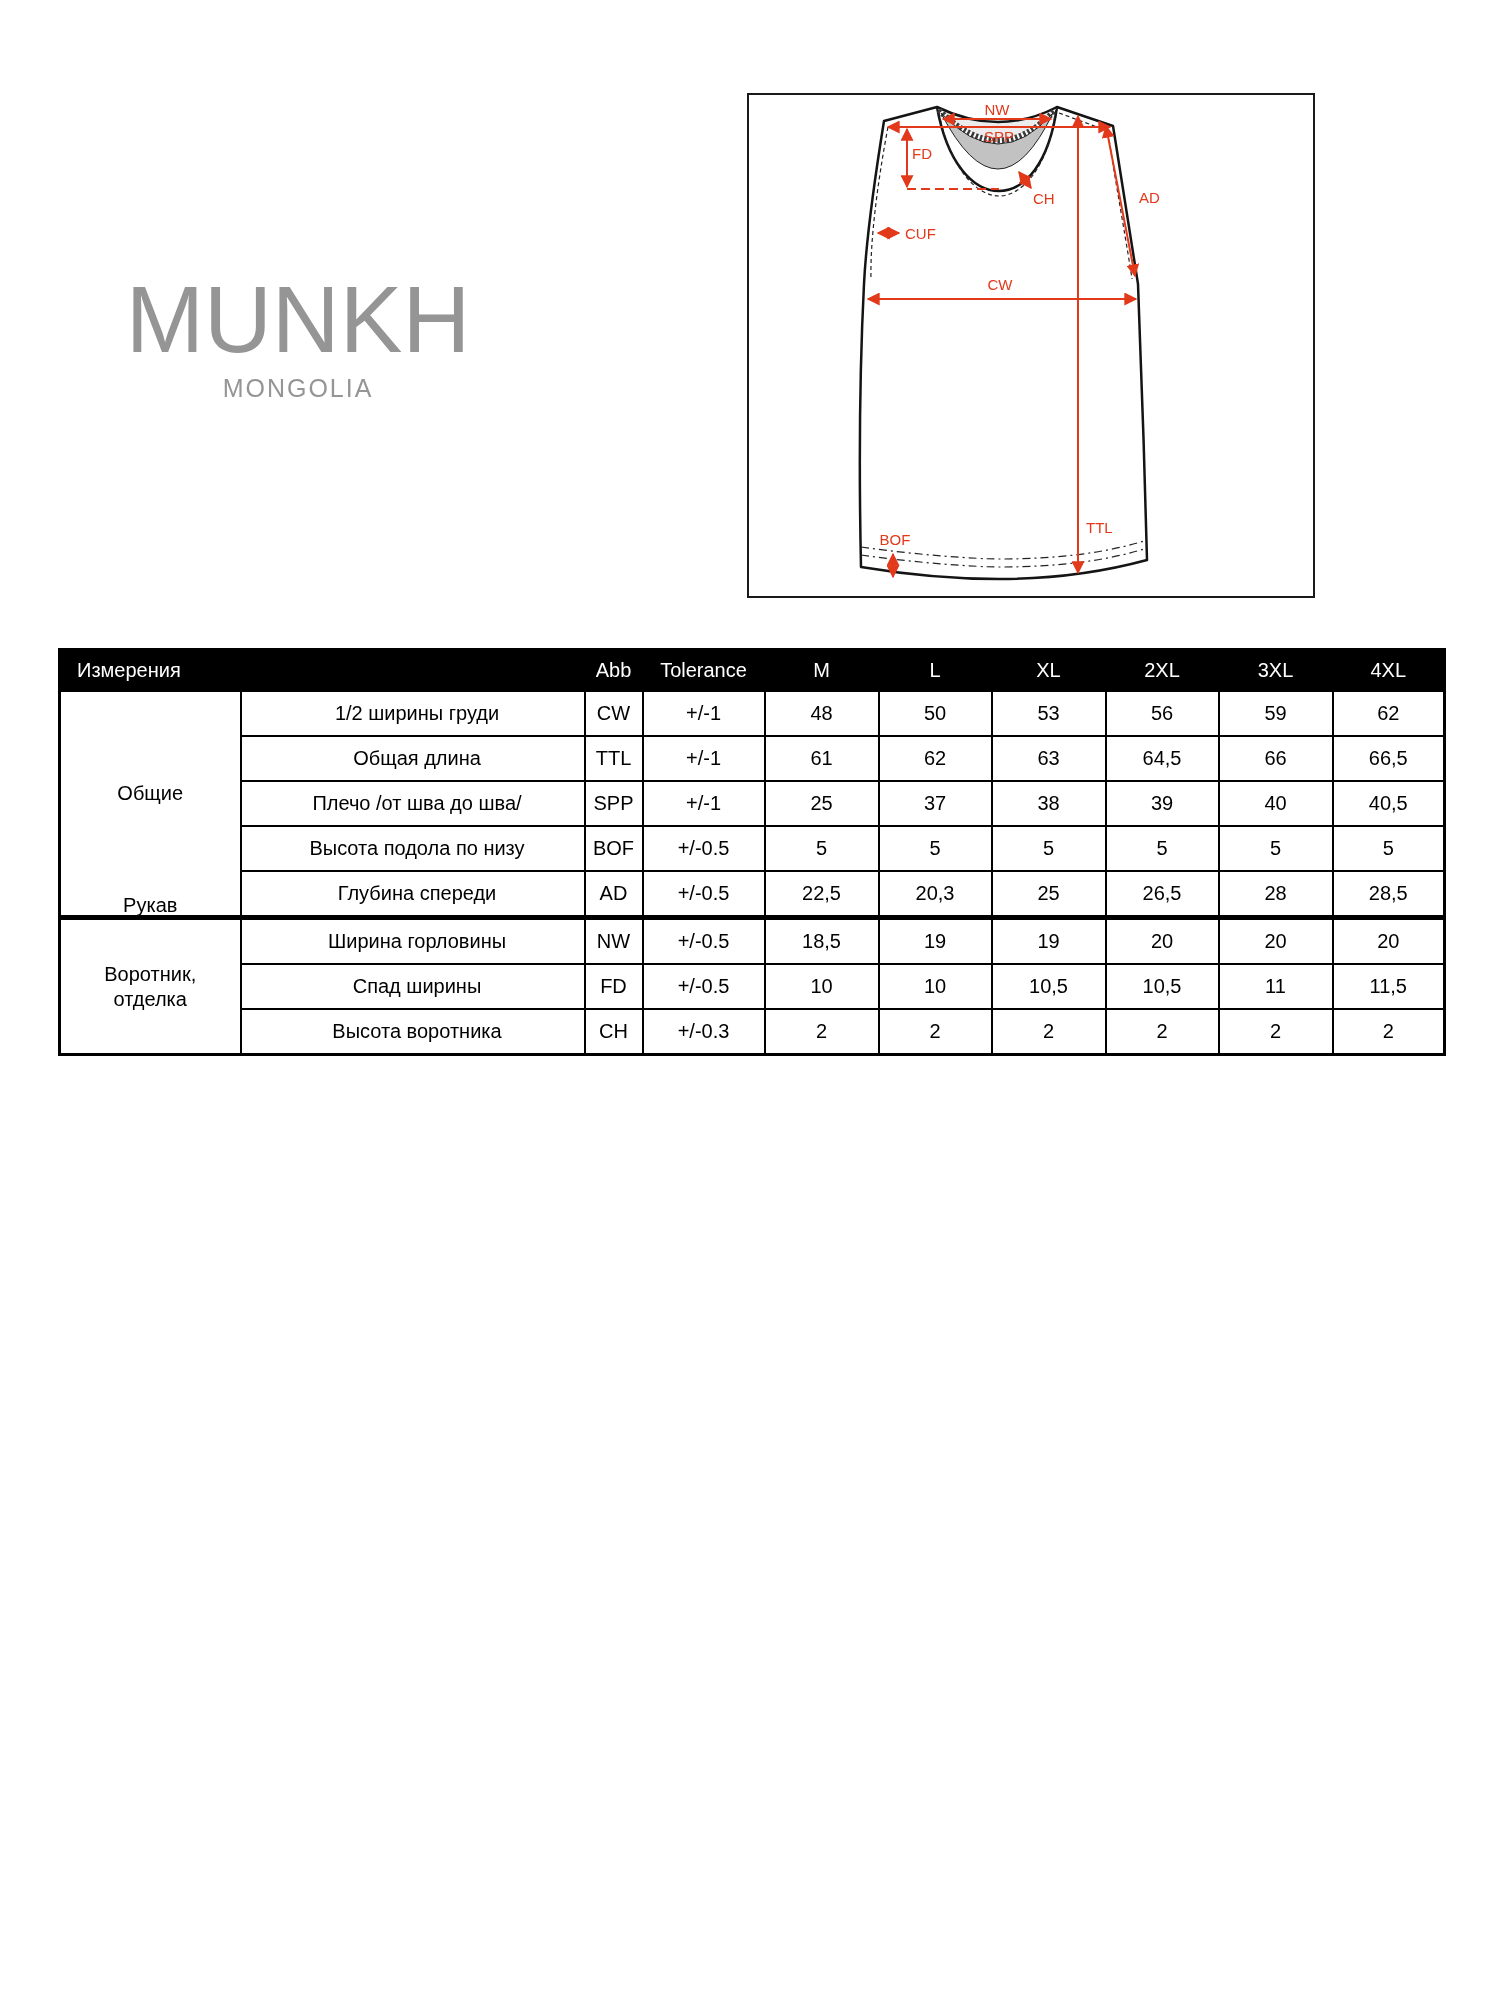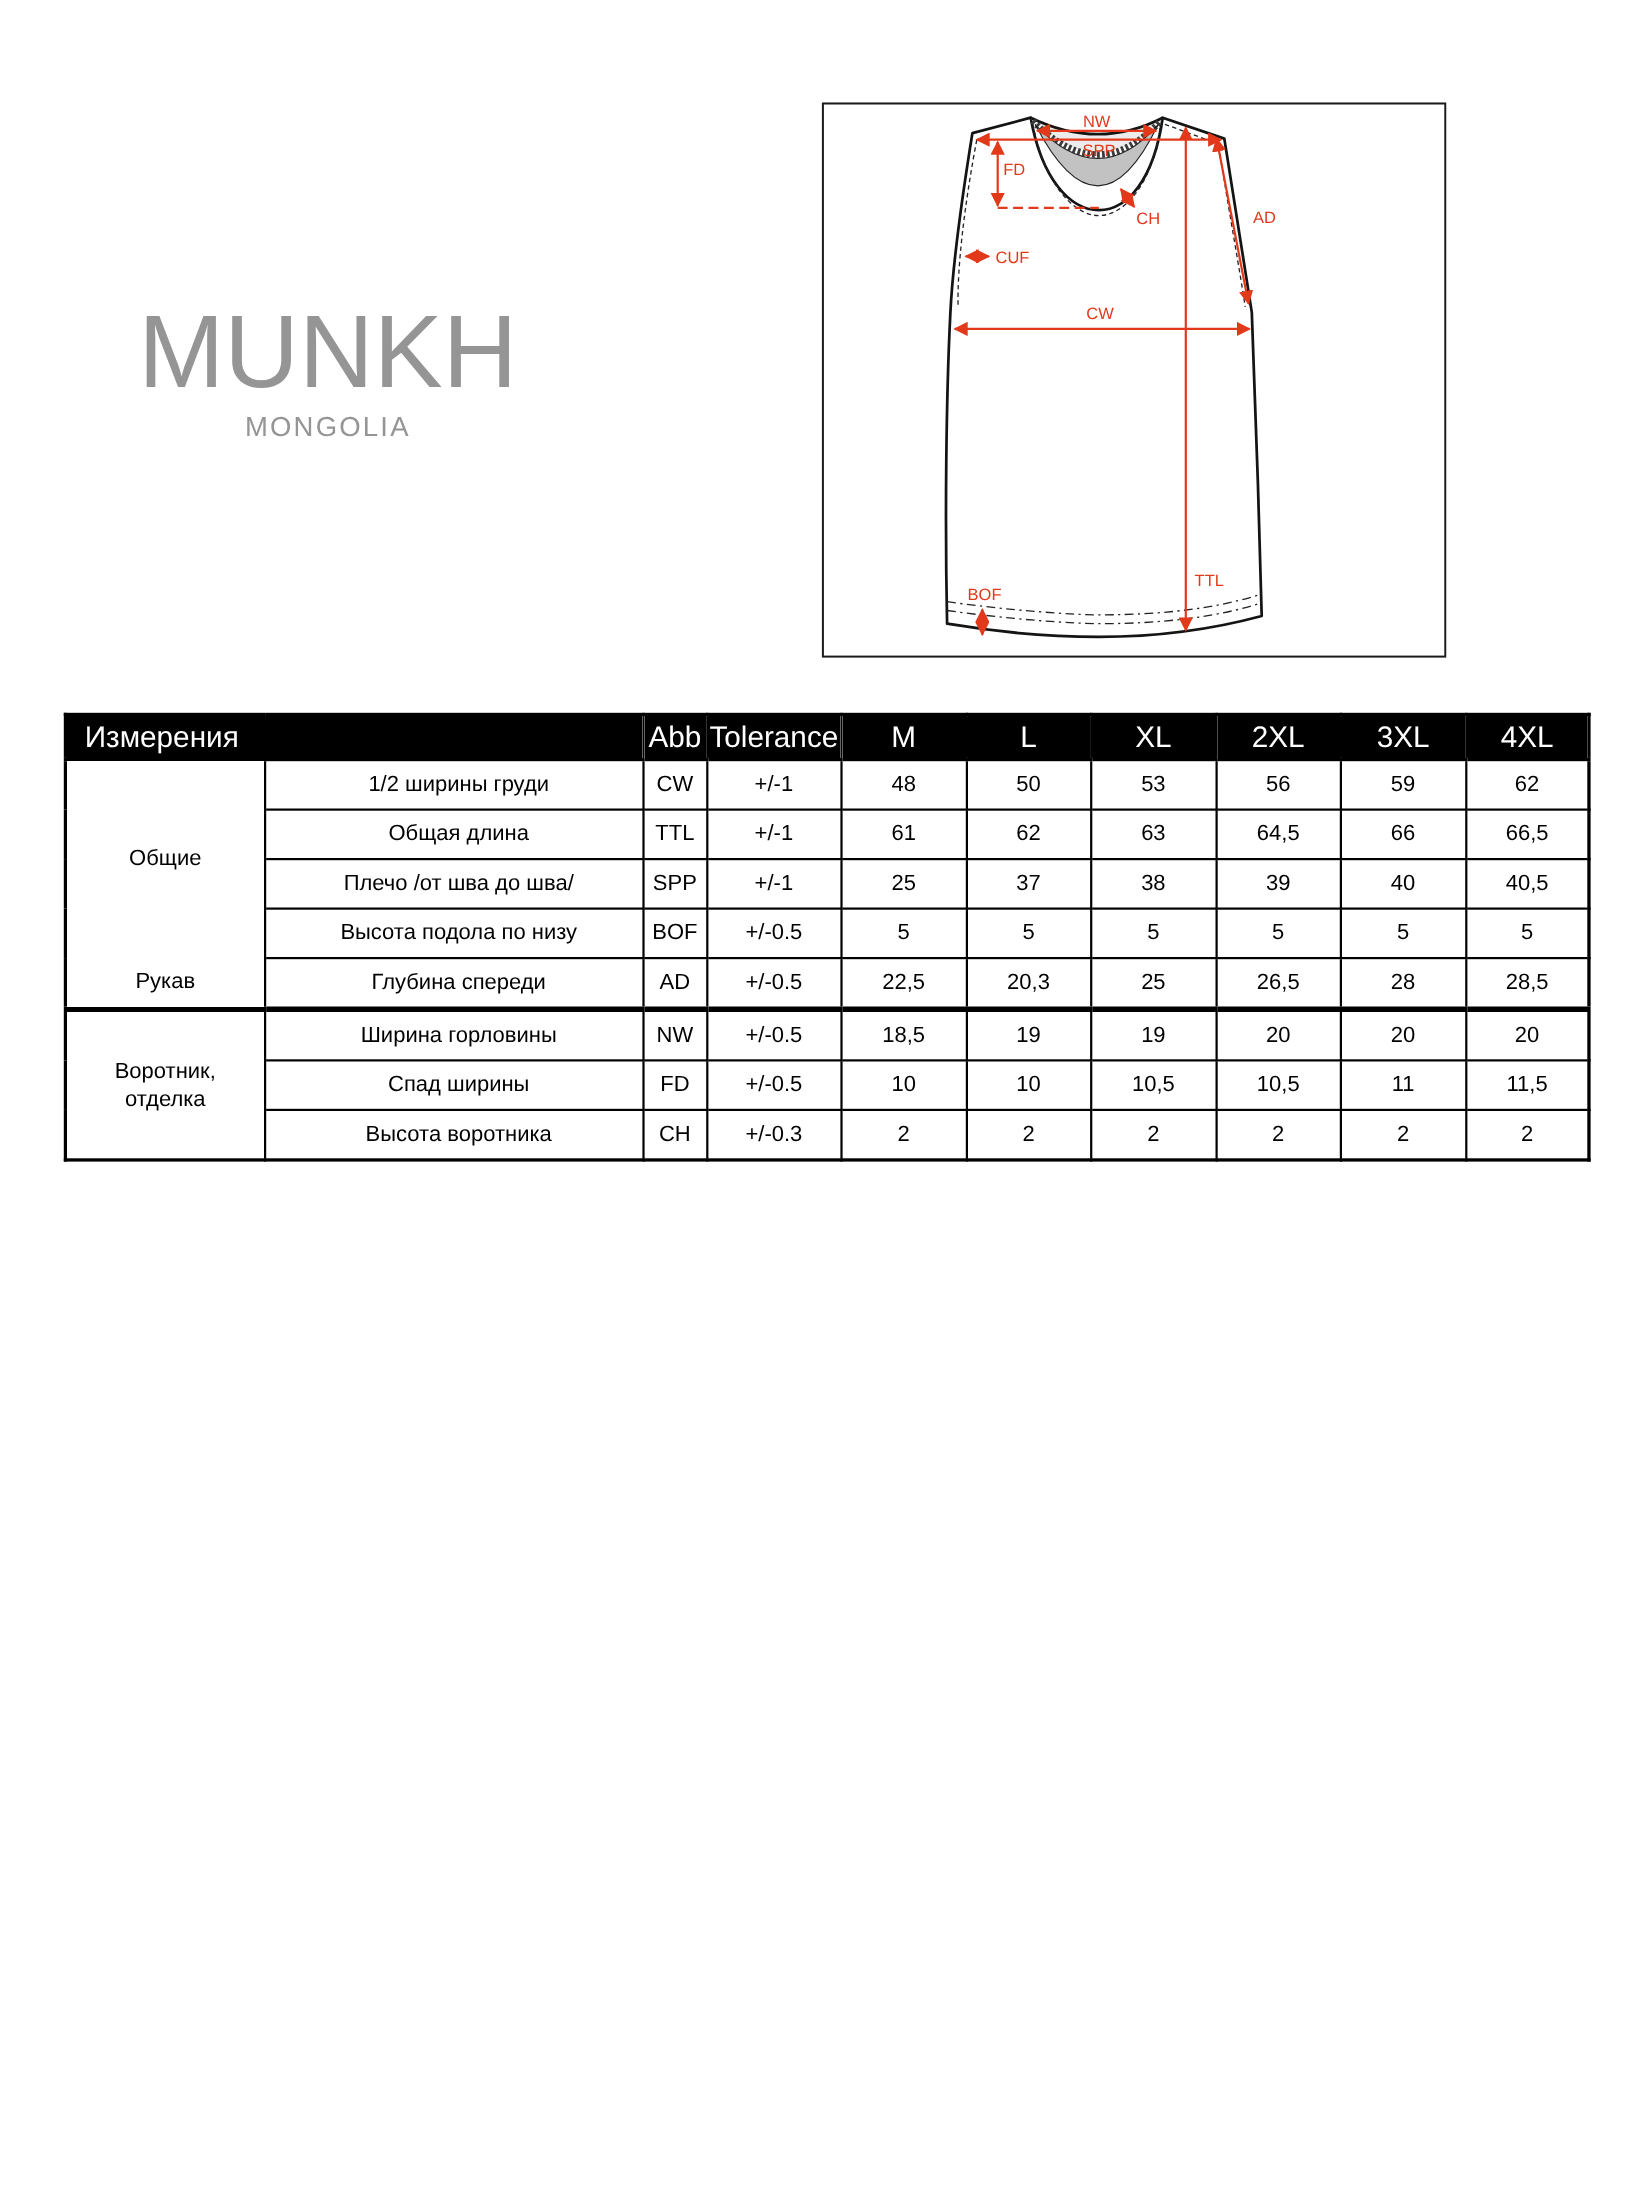--- a/index.html
+++ b/index.html
@@ -22,29 +22,29 @@
   .neck-mid{fill:#c2c2c2;stroke:#222;stroke-width:1;}
   .neck-band{fill:none;stroke:#3b3b3b;stroke-width:6;stroke-dasharray:2.5 2;}
   .red{stroke:#e2391b;stroke-width:2;fill:none;}
   .red-dash{stroke:#e2391b;stroke-width:2;fill:none;stroke-dasharray:9 5;}
   .rlabel{fill:#e2391b;font-size:15px;font-family:"Liberation Sans",sans-serif;}
 
   
   .size-table{position:absolute;left:58px;top:648px;width:1385px;border-collapse:collapse;
               table-layout:fixed;border:3px solid #000;}
   .size-table th,.size-table td{border:2px solid #000;overflow:hidden;}
-  .size-table thead th{background:#000;color:#fff;font-weight:normal;font-size:27px;
+  .size-table thead th{background:#000;color:#fff;font-weight:normal;font-size:20px;
                        height:36px;border-color:#000;border-bottom:3px solid #000;text-align:center;}
   .size-table thead th.h-meas{text-align:left;padding-left:16px;}
   .size-table tbody td{height:41px;font-size:20px;text-align:center;vertical-align:middle;
                        color:#000;background:#fff;}
   td.nm{text-align:left;padding-left:10px;font-size:19px;}
   tr.sep td{border-top:5px solid #000000;}
   td.grp{position:relative;font-size:19px;}
-  .grp-a,.grp-b{position:absolute;left:0;width:100%;text-align:center;transform:translateY(-50%);}
+  .grp-a,.grp-b{position:absolute;left:0;width:100%;text-align:center;transform:translateY(-50%);margin-top:12px;}
   .grp-a{top:40%;}
   .grp-b{top:90%;}
   td.grp-c{text-align:center;white-space:pre-line;font-size:19px;line-height:1.25;}
 </style>
 </head>
 <body>
 
 <div class="page">
 
   <div class="logo">

